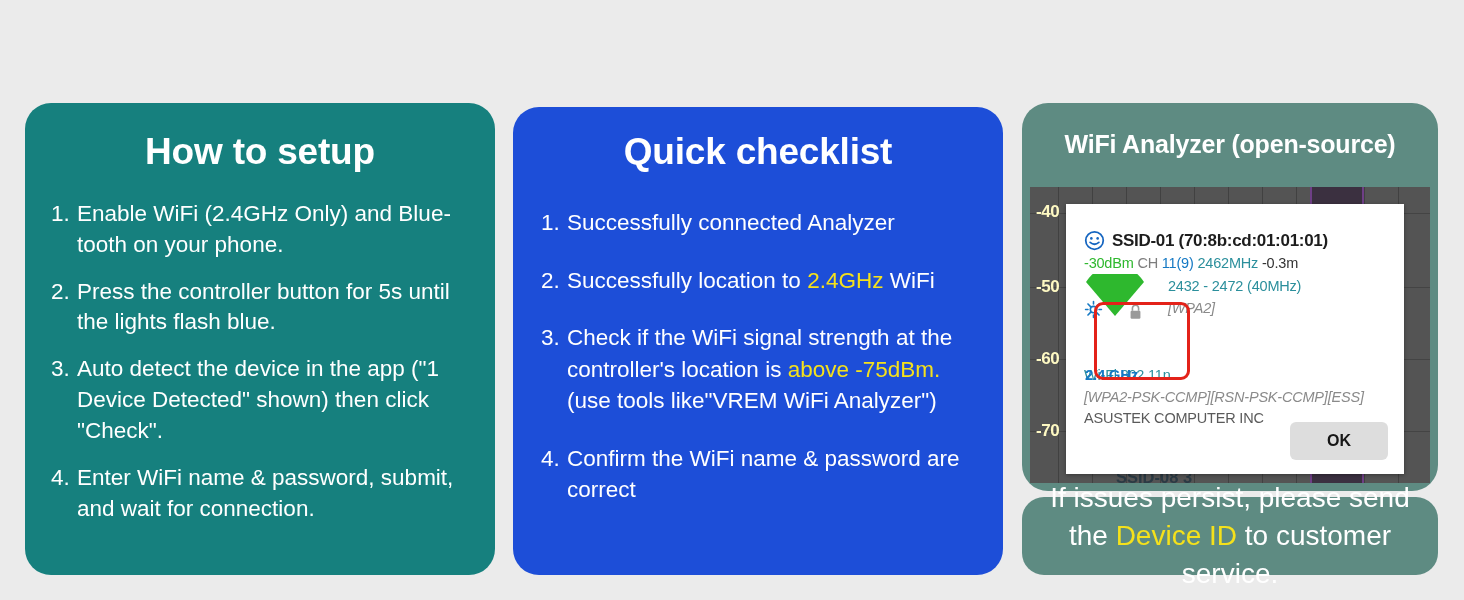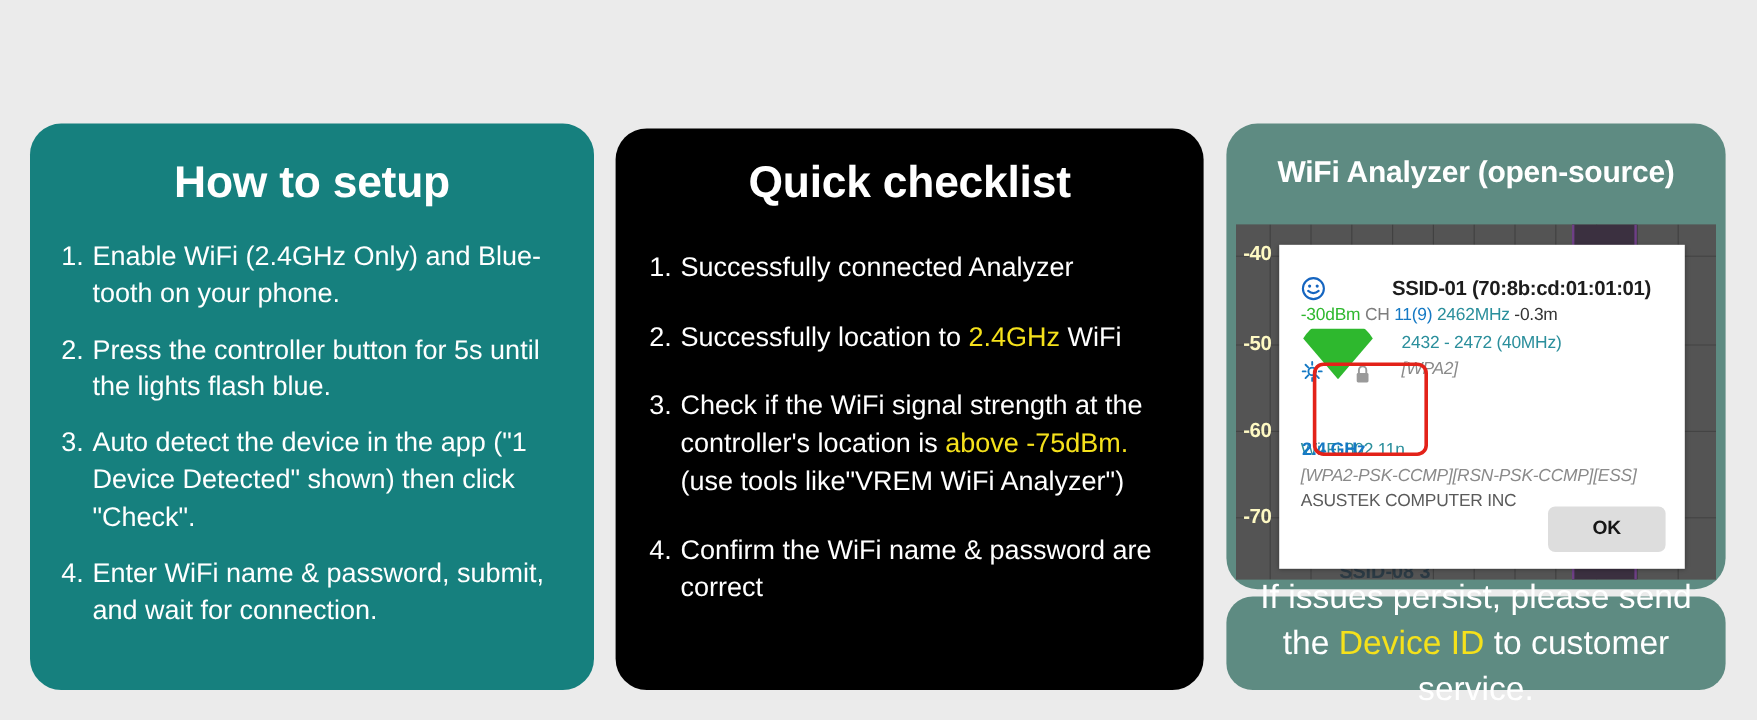--- a/index.html
+++ b/index.html
@@ -49,21 +49,21 @@
     margin-bottom: 16px;
     font-weight: 500;
   }
   .step-num { flex: 0 0 auto; width: 26px; }
   .step-txt { flex: 1 1 auto; }
 
   
   #panel-checklist {
     left: 513px; top: 107px;
     width: 490px; height: 468px;
-    background: #000000;
+    background: #1d4ed8;
   }
   #panel-checklist .panel-title {
     font-size: 37px;
     margin-top: 24px;
   }
   #panel-checklist .steps { margin: 34px 18px 0 28px; }
   #panel-checklist .step {
     font-size: 22.5px;
     line-height: 1.40;
     margin-bottom: 26px;
@@ -142,21 +142,21 @@
     background: #ffffff;
     box-shadow: 0 1px 4px rgba(0,0,0,0.35);
   }
   .dlg-head {
     display: flex; align-items: center;
     margin: 26px 0 0 18px;
   }
   .smiley { margin-right: 7px; display: block; }
   .dlg-title {
     font-size: 17px; font-weight: bold; color: #1d1d1d;
-    letter-spacing: -0.3px; white-space: nowrap; margin-left: 48px;
+    letter-spacing: -0.3px; white-space: nowrap;
   }
   .dlg-body {
     position: relative;
     margin: 3px 0 0 18px;
   }
   .det-line {
     font-size: 14.5px;
     line-height: 1.32;
     white-space: nowrap;
     letter-spacing: -0.2px;

